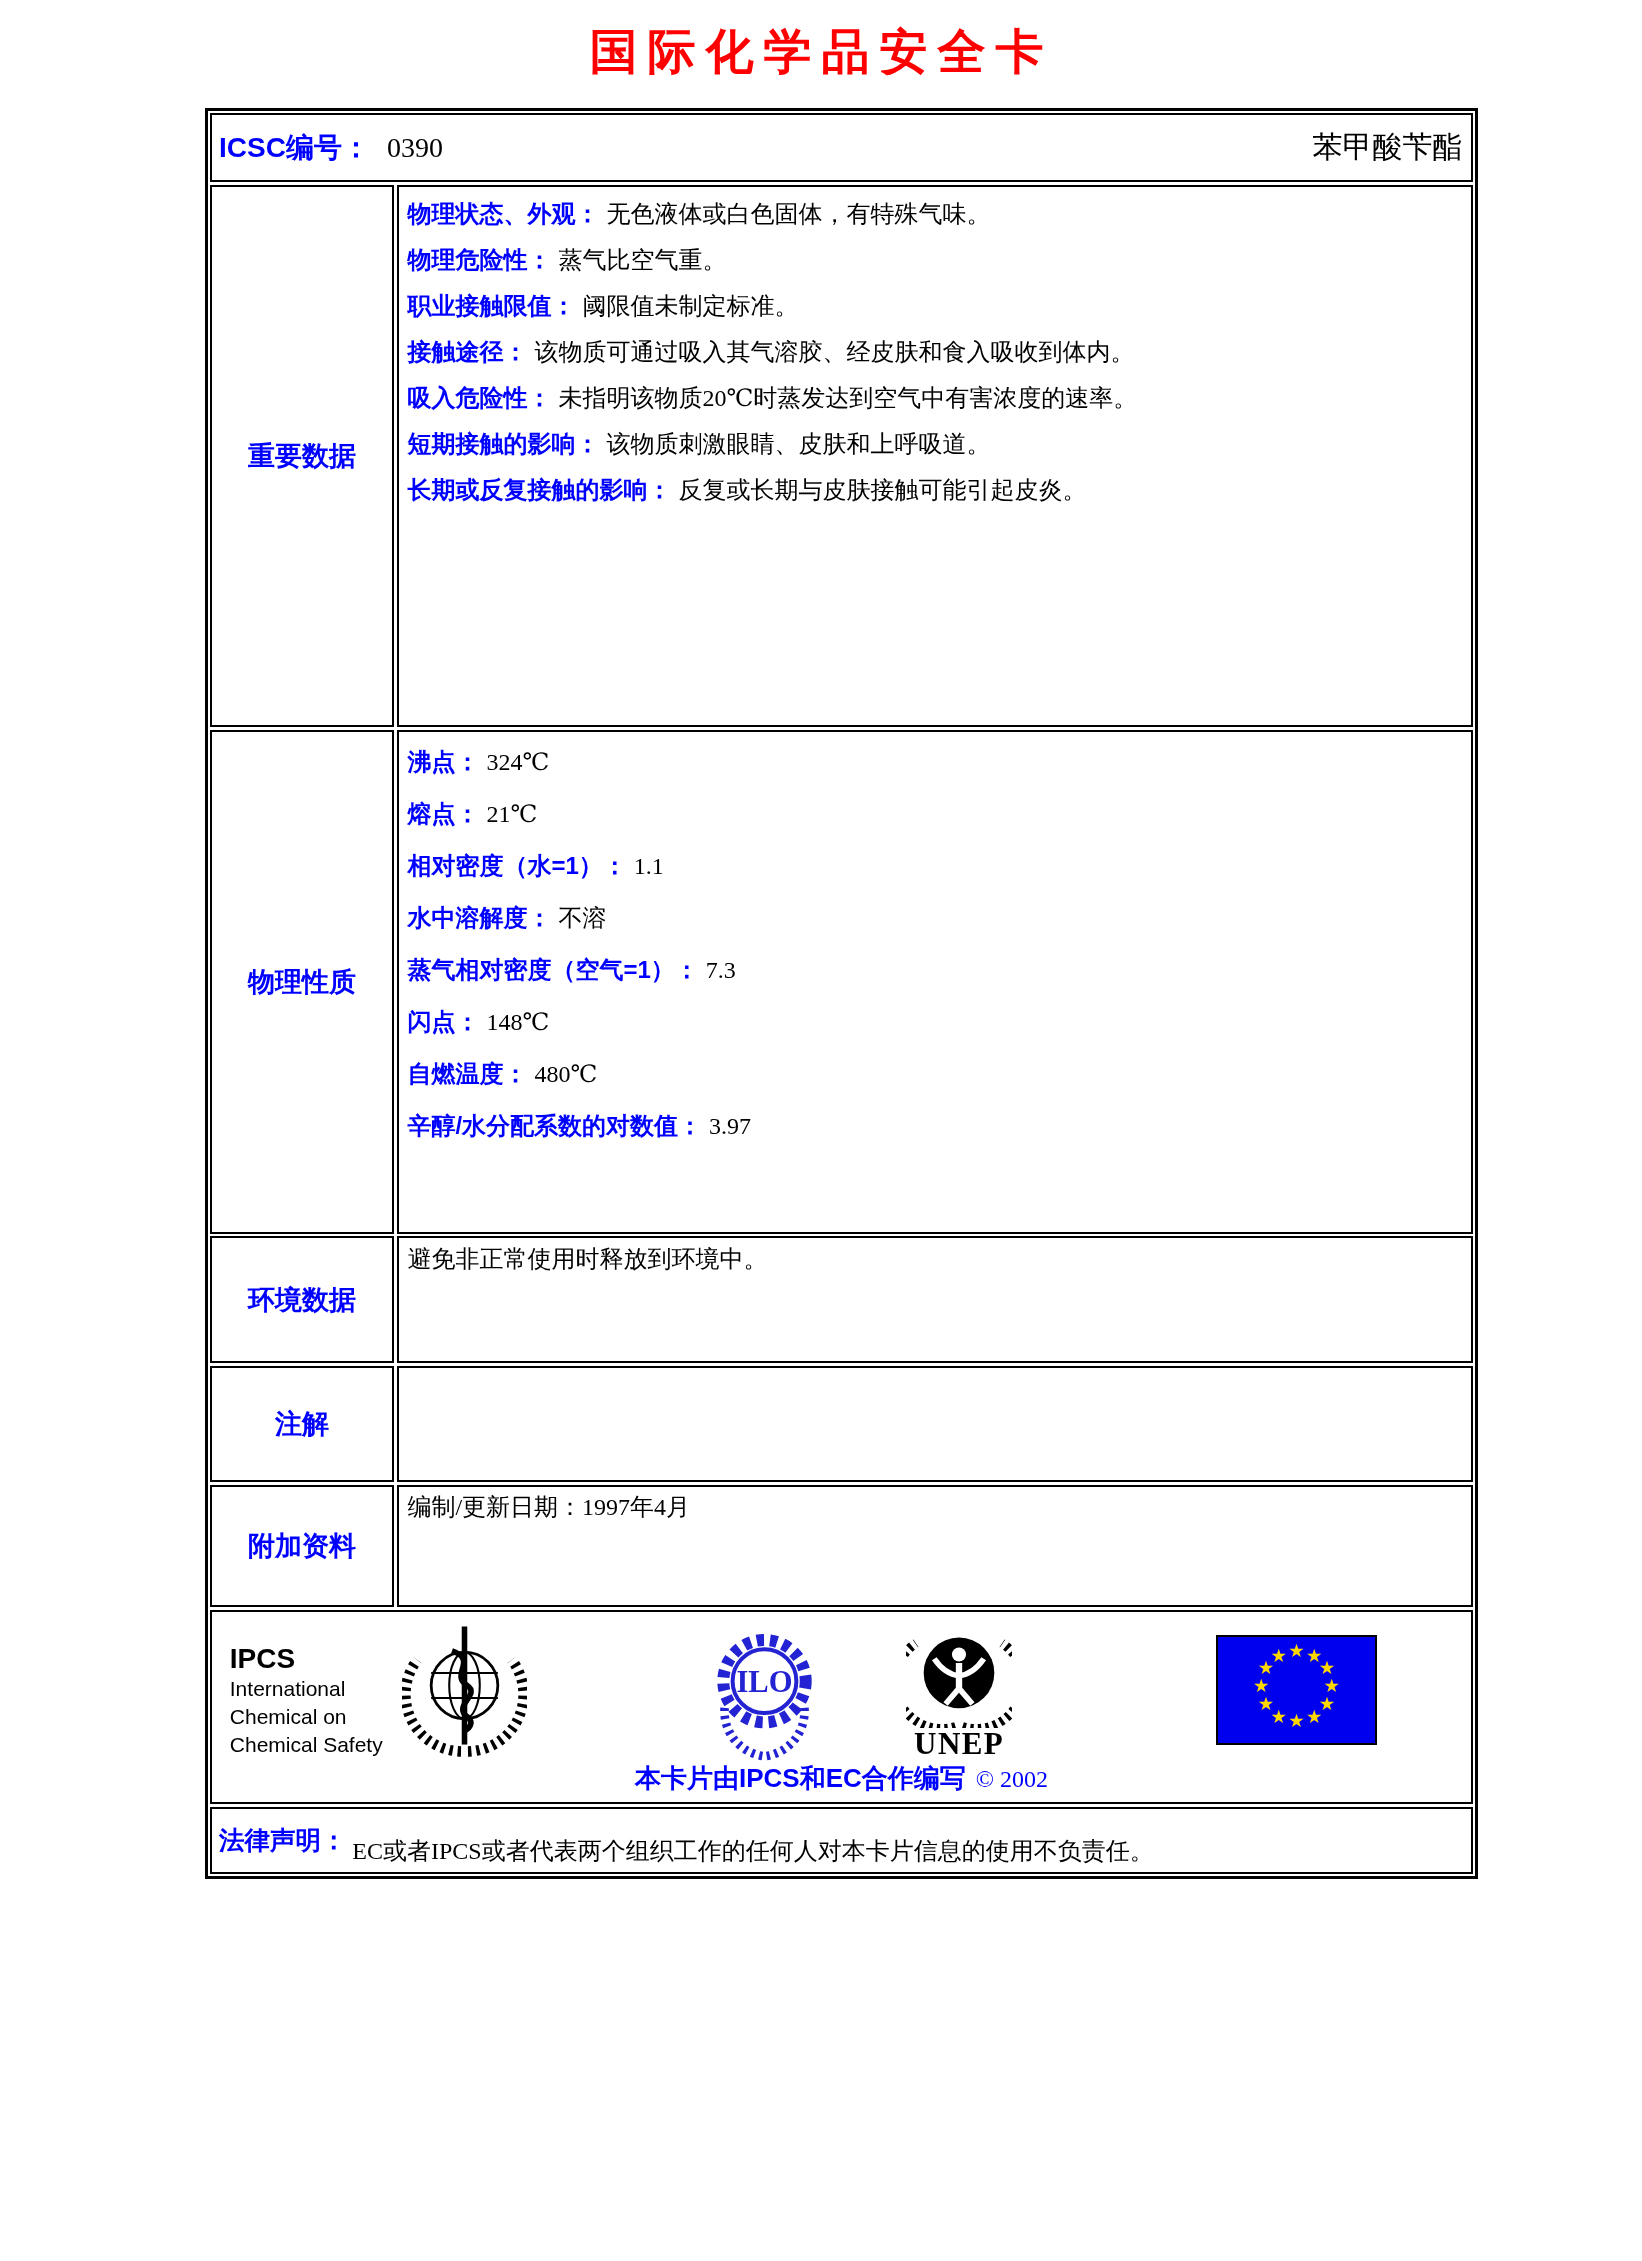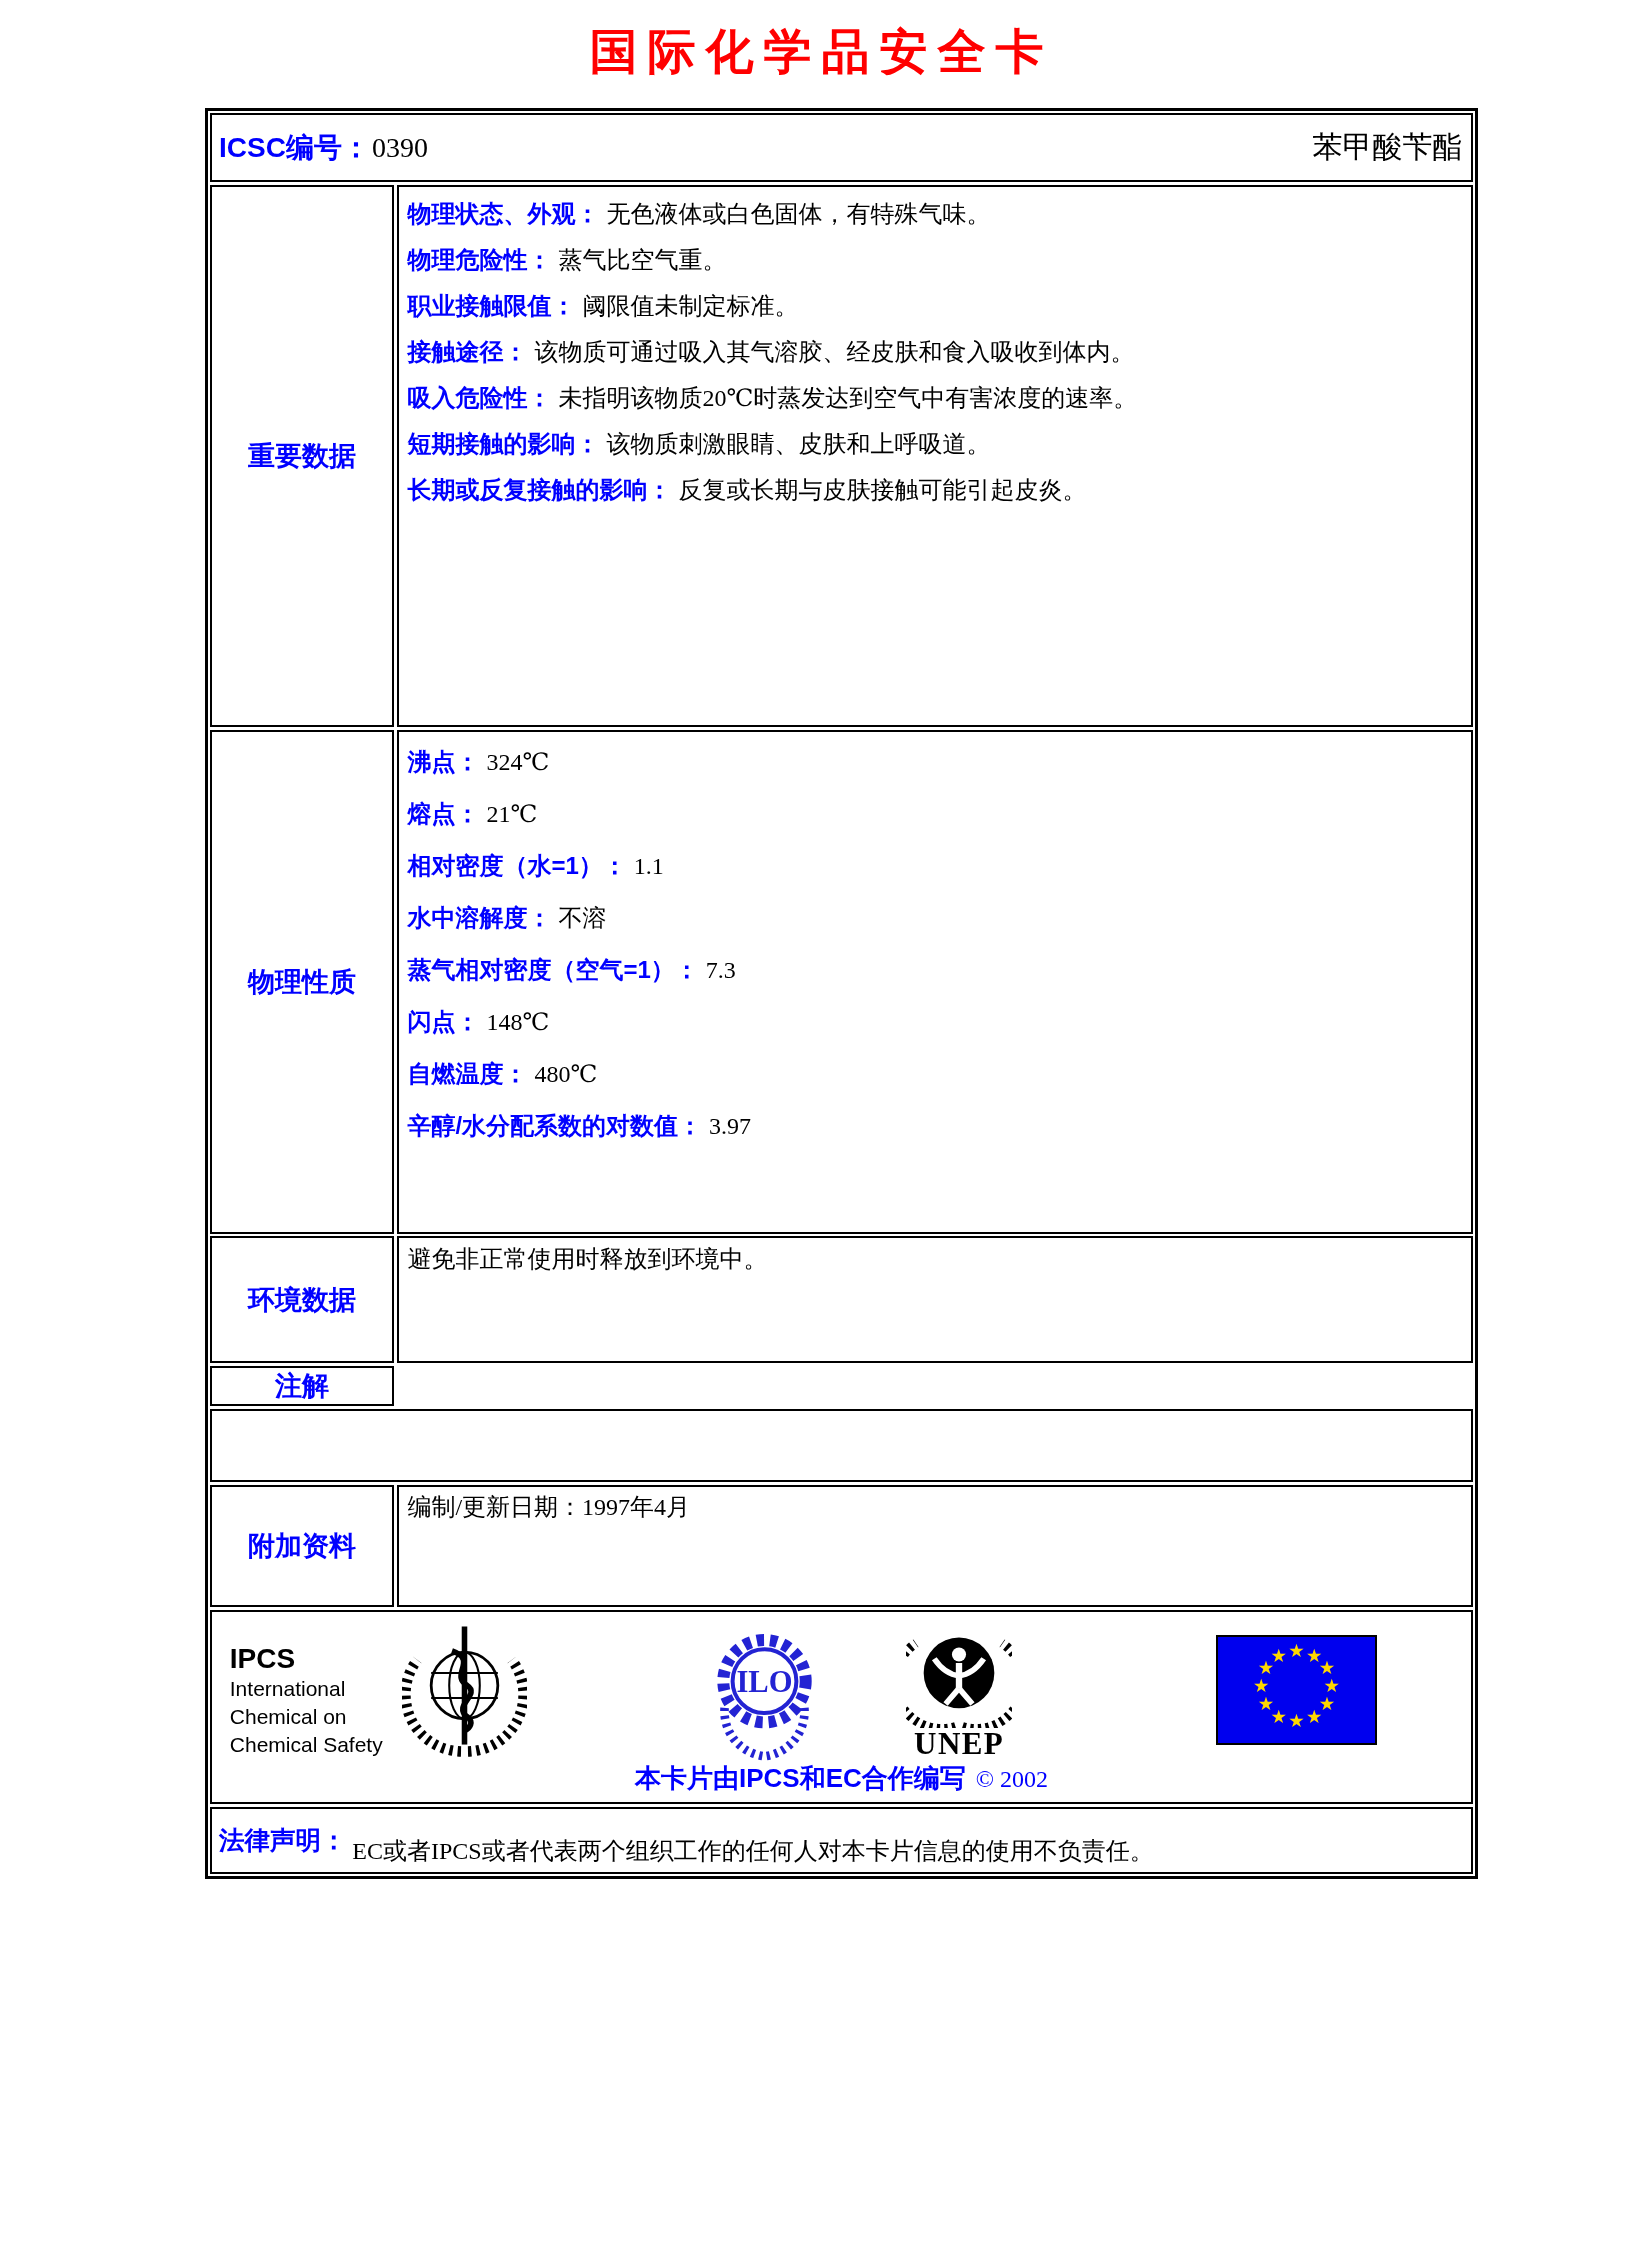--- a/index.html
+++ b/index.html
@@ -42,21 +42,21 @@
   .hdr{
     display:flex;align-items:center;justify-content:space-between;
     padding:0 7px;height:69px;
   }
   .hdr-left{display:flex;align-items:center;}
   .blue-lbl{
     font-family:"Liberation Sans","DejaVu Sans",sans-serif;
     font-weight:bold;color:#0000FF;
   }
   .hdr .blue-lbl{font-size:28px;}
-  .hdr-num{font-size:28px;margin-left:2px;}
+  .hdr-num{font-size:28px;margin-left:17px;}
   .hdr-name{font-size:30px;margin-right:1.4px;}
   .dline{font-size:24px;}
   .imp .dline{line-height:45px;}
   .phys .dline{line-height:51px;}
   .dline .val{margin-left:7px;color:#000;}
   .plain-line{font-size:24px;line-height:33px;}
   
   .logos-cell{position:relative;height:100%;}
   .ipcs-block{
     position:absolute;left:17.7px;top:30px;
@@ -167,21 +167,21 @@
       </div>
     </div>
 
     <div class="row" style="height:127px;">
       <div class="cell label-cell">环境数据</div>
       <div class="cell content-cell">
         <div class="plain-line">避免非正常使用时释放到环境中。</div>
       </div>
     </div>
 
-    <div class="row" style="height:116px;flex-direction:column;">
+    <div class="row" style="height:116px;">
       <div class="cell label-cell">注解</div>
       <div class="cell content-cell">
         <div class="plain-line"></div>
       </div>
     </div>
 
     <div class="row" style="height:122px;">
       <div class="cell label-cell">附加资料</div>
       <div class="cell content-cell">
         <div class="plain-line">

